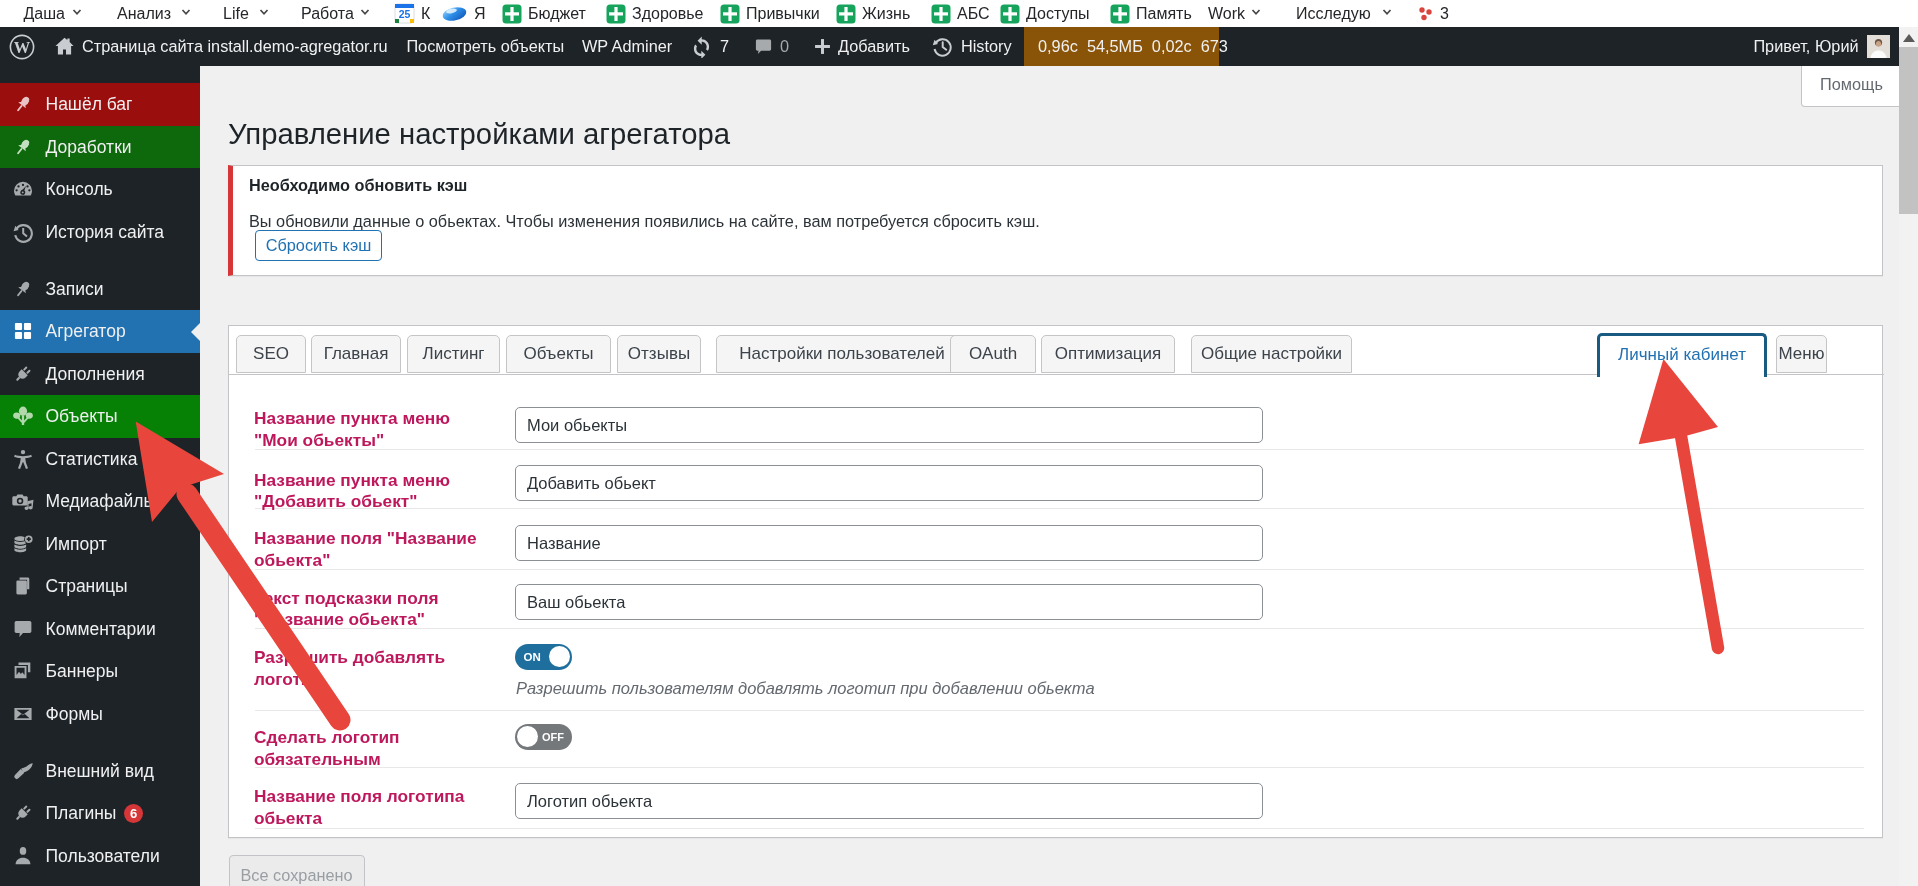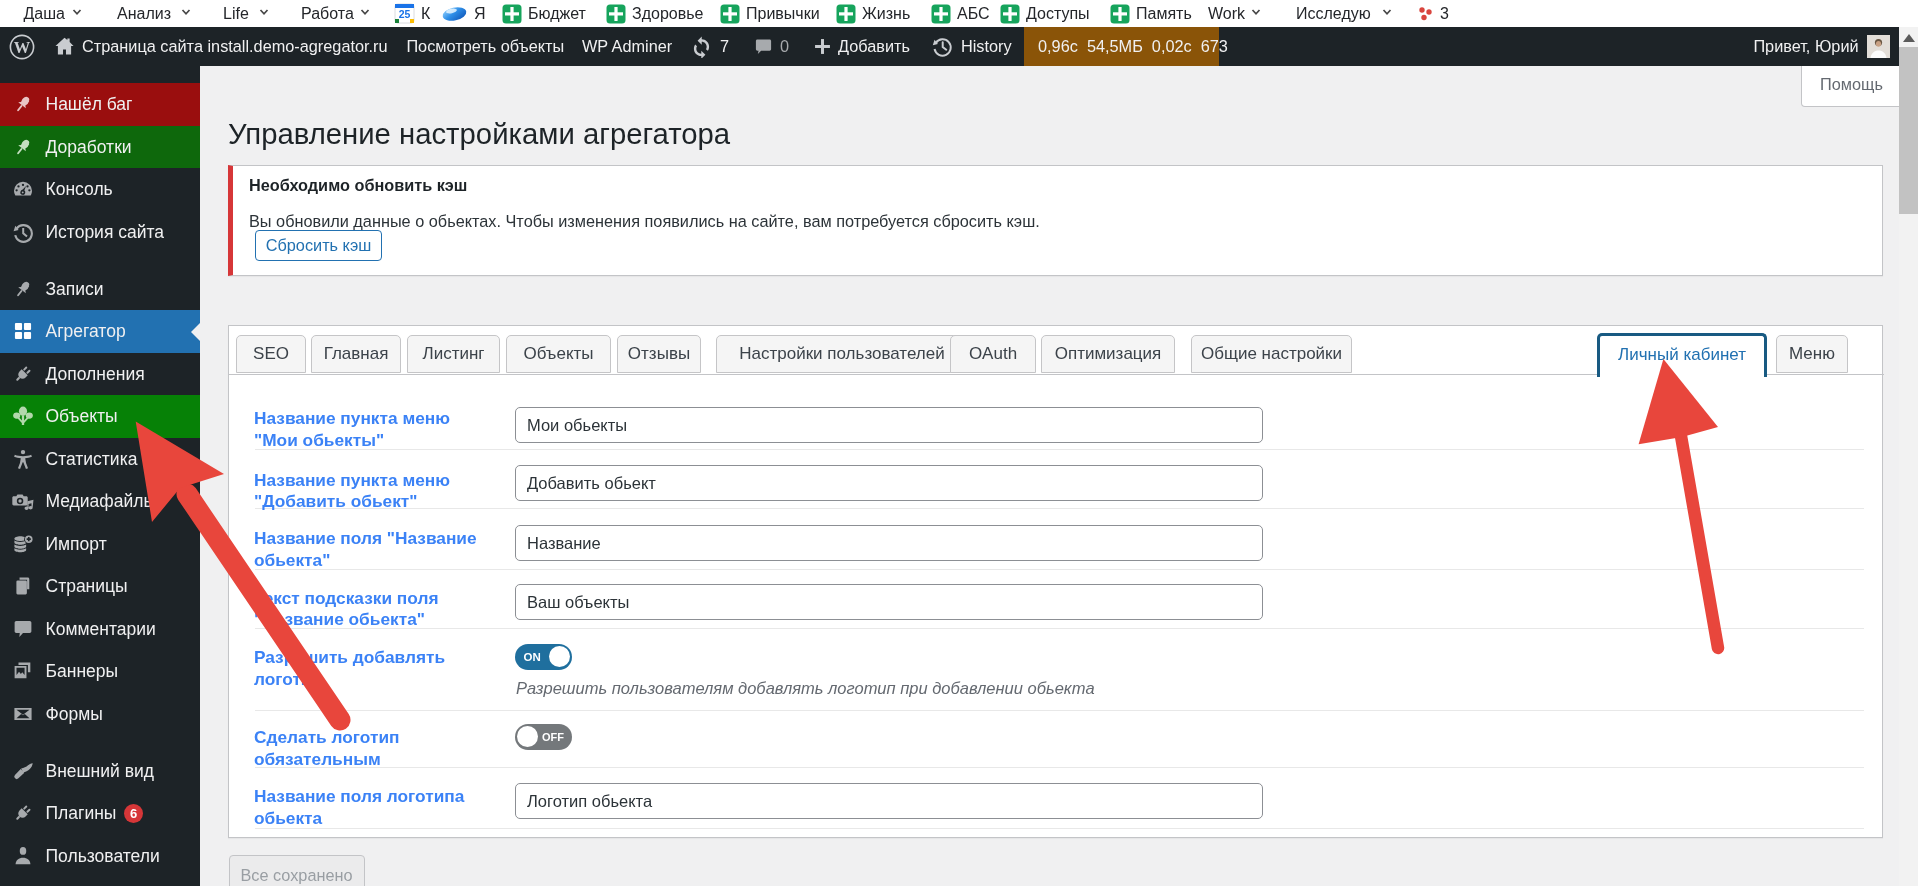--- a/index.html
+++ b/index.html
@@ -53,21 +53,21 @@
   .tabrow{position:absolute;left:0px;top:47.5px;width:1655px;height:0;
         border-bottom:1px solid #c3c4c7}
   .tab{position:absolute;top:9px;height:38px;background:#f5f5f5;border:1px solid #c5c5c7;
        border-radius:5px 5px 0 0;box-sizing:border-box;font-size:17px;color:#3c434a;
        text-align:center;line-height:36px;white-space:nowrap;overflow:hidden}
   .tab.redt{color:#9b2723}
   .tab.act{top:7px;height:44px;background:#fff;border:3px solid #185a82;border-bottom:none;
        border-radius:5px 5px 0 0;color:#2271b1;line-height:37px;z-index:3}
   .sep{position:absolute;left:26px;width:1609px;height:0;border-top:1px solid #e8e8e8}
   .lbl{position:absolute;left:25px;width:280px;font-size:17.3px;font-weight:bold;
-       color:#3b82f6;line-height:21.5px}
+       color:#be185d;line-height:21.5px}
   .inp{position:absolute;left:286px;width:748px;height:36px;background:#fff;
        border:1px solid #8c8f94;border-radius:5px;box-sizing:border-box;
        font-size:16.5px;color:#2c3338;line-height:34px;padding-left:11px}
   .togON{position:absolute;left:285.5px;width:57.5px;height:26px;border-radius:13px;
        background:#1f6f9e}
   .togON .kn{position:absolute;right:2.5px;top:2.5px;width:21px;height:21px;border-radius:50%;background:#fff}
   .togON .tt{position:absolute;left:9px;top:7px;font-size:11.5px;font-weight:bold;color:#fff}
   .togOFF{position:absolute;left:285.5px;width:57.5px;height:26px;border-radius:13px;
        background:#74787b}
   .togOFF .kn{position:absolute;left:2.5px;top:2.5px;width:21px;height:21px;border-radius:50%;background:#fff}
@@ -446,39 +446,39 @@
 <div class="tab" style="left:7px;width:70px">SEO</div>
 <div class="tab" style="left:82px;width:90px">Главная</div>
 <div class="tab" style="left:178px;width:93px">Листинг</div>
 <div class="tab" style="left:277px;width:105px">Объекты</div>
 <div class="tab" style="left:388px;width:84px">Отзывы</div>
 <div class="tab" style="left:487px;width:252px">Настройки пользователей</div>
 <div class="tab" style="left:721px;width:86px">OAuth</div>
 <div class="tab" style="left:812px;width:134px">Оптимизация</div>
 <div class="tab" style="left:962px;width:161px">Общие настройки</div>
 <div class="tab act" style="left:1368px;width:170px">Личный кабинет</div>
-<div class="tab" style="left:1547px;width:72px">Меню</div>
+<div class="tab" style="left:1547px;width:51px">Меню</div>
 <div class="sep" style="top:123px"></div>
 <div class="sep" style="top:181.5px"></div>
 <div class="sep" style="top:242.5px"></div>
 <div class="sep" style="top:302px"></div>
 <div class="sep" style="top:383.5px"></div>
 <div class="sep" style="top:441px"></div>
 <div class="sep" style="top:501.5px"></div>
 <div class="lbl" style="top:82px">Название пункта меню<br>"Мои обьекты"</div>
 <div class="lbl" style="top:143.5px">Название пункта меню<br>"Добавить обьект"</div>
 <div class="lbl" style="top:202px">Название поля "Название<br>обьекта"</div>
 <div class="lbl" style="top:261.5px">Текст подсказки поля<br>"Название обьекта"</div>
 <div class="lbl" style="top:321px">Разрешить добавлять<br>логотип</div>
 <div class="lbl" style="top:401px">Сделать логотип<br>обязательным</div>
 <div class="lbl" style="top:460px">Название поля логотипа<br>обьекта</div>
 <div class="inp" style="top:80.80000000000001px">Мои обьекты</div>
 <div class="inp" style="top:139px">Добавить обьект</div>
 <div class="inp" style="top:198.60000000000002px">Название</div>
-<div class="inp" style="top:258px">Ваш объекты</div>
+<div class="inp" style="top:258px">Ваш обьекта</div>
 <div class="inp" style="top:457px">Логотип обьекта</div>
 <div class="togON" style="top:317.5px">
       <span class="tt">ON</span>
       <span class="kn"></span>
     </div>
 <div class="desc" style="top:353px">Разрешить пользователям добавлять логотип при добавлении обьекта</div>
 <div class="togOFF" style="top:397.5px">
       <span class="kn"></span>
       <span class="tt">OFF</span>
     </div>

